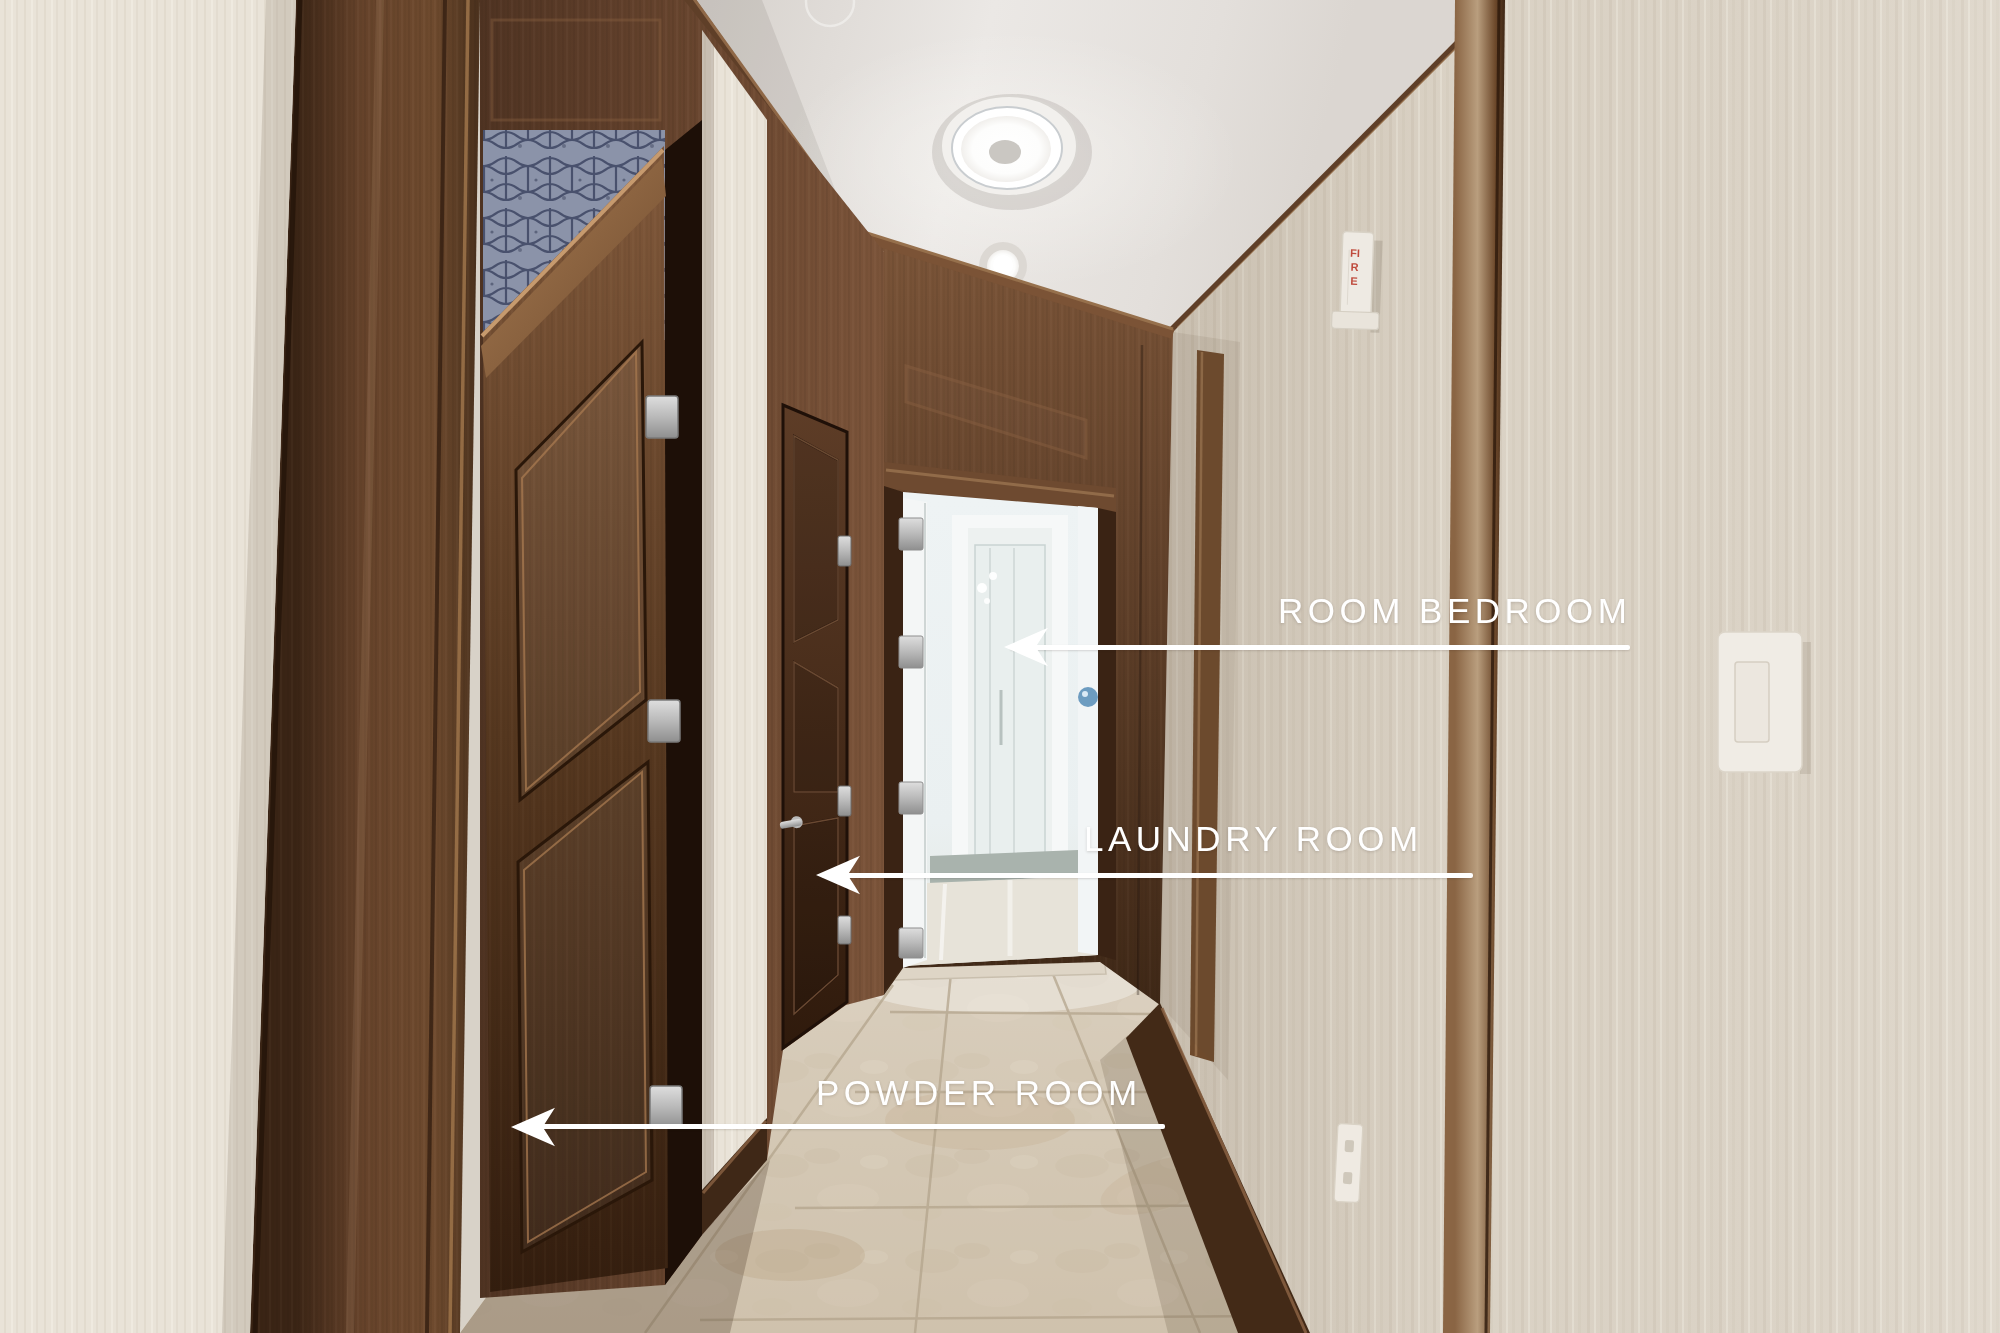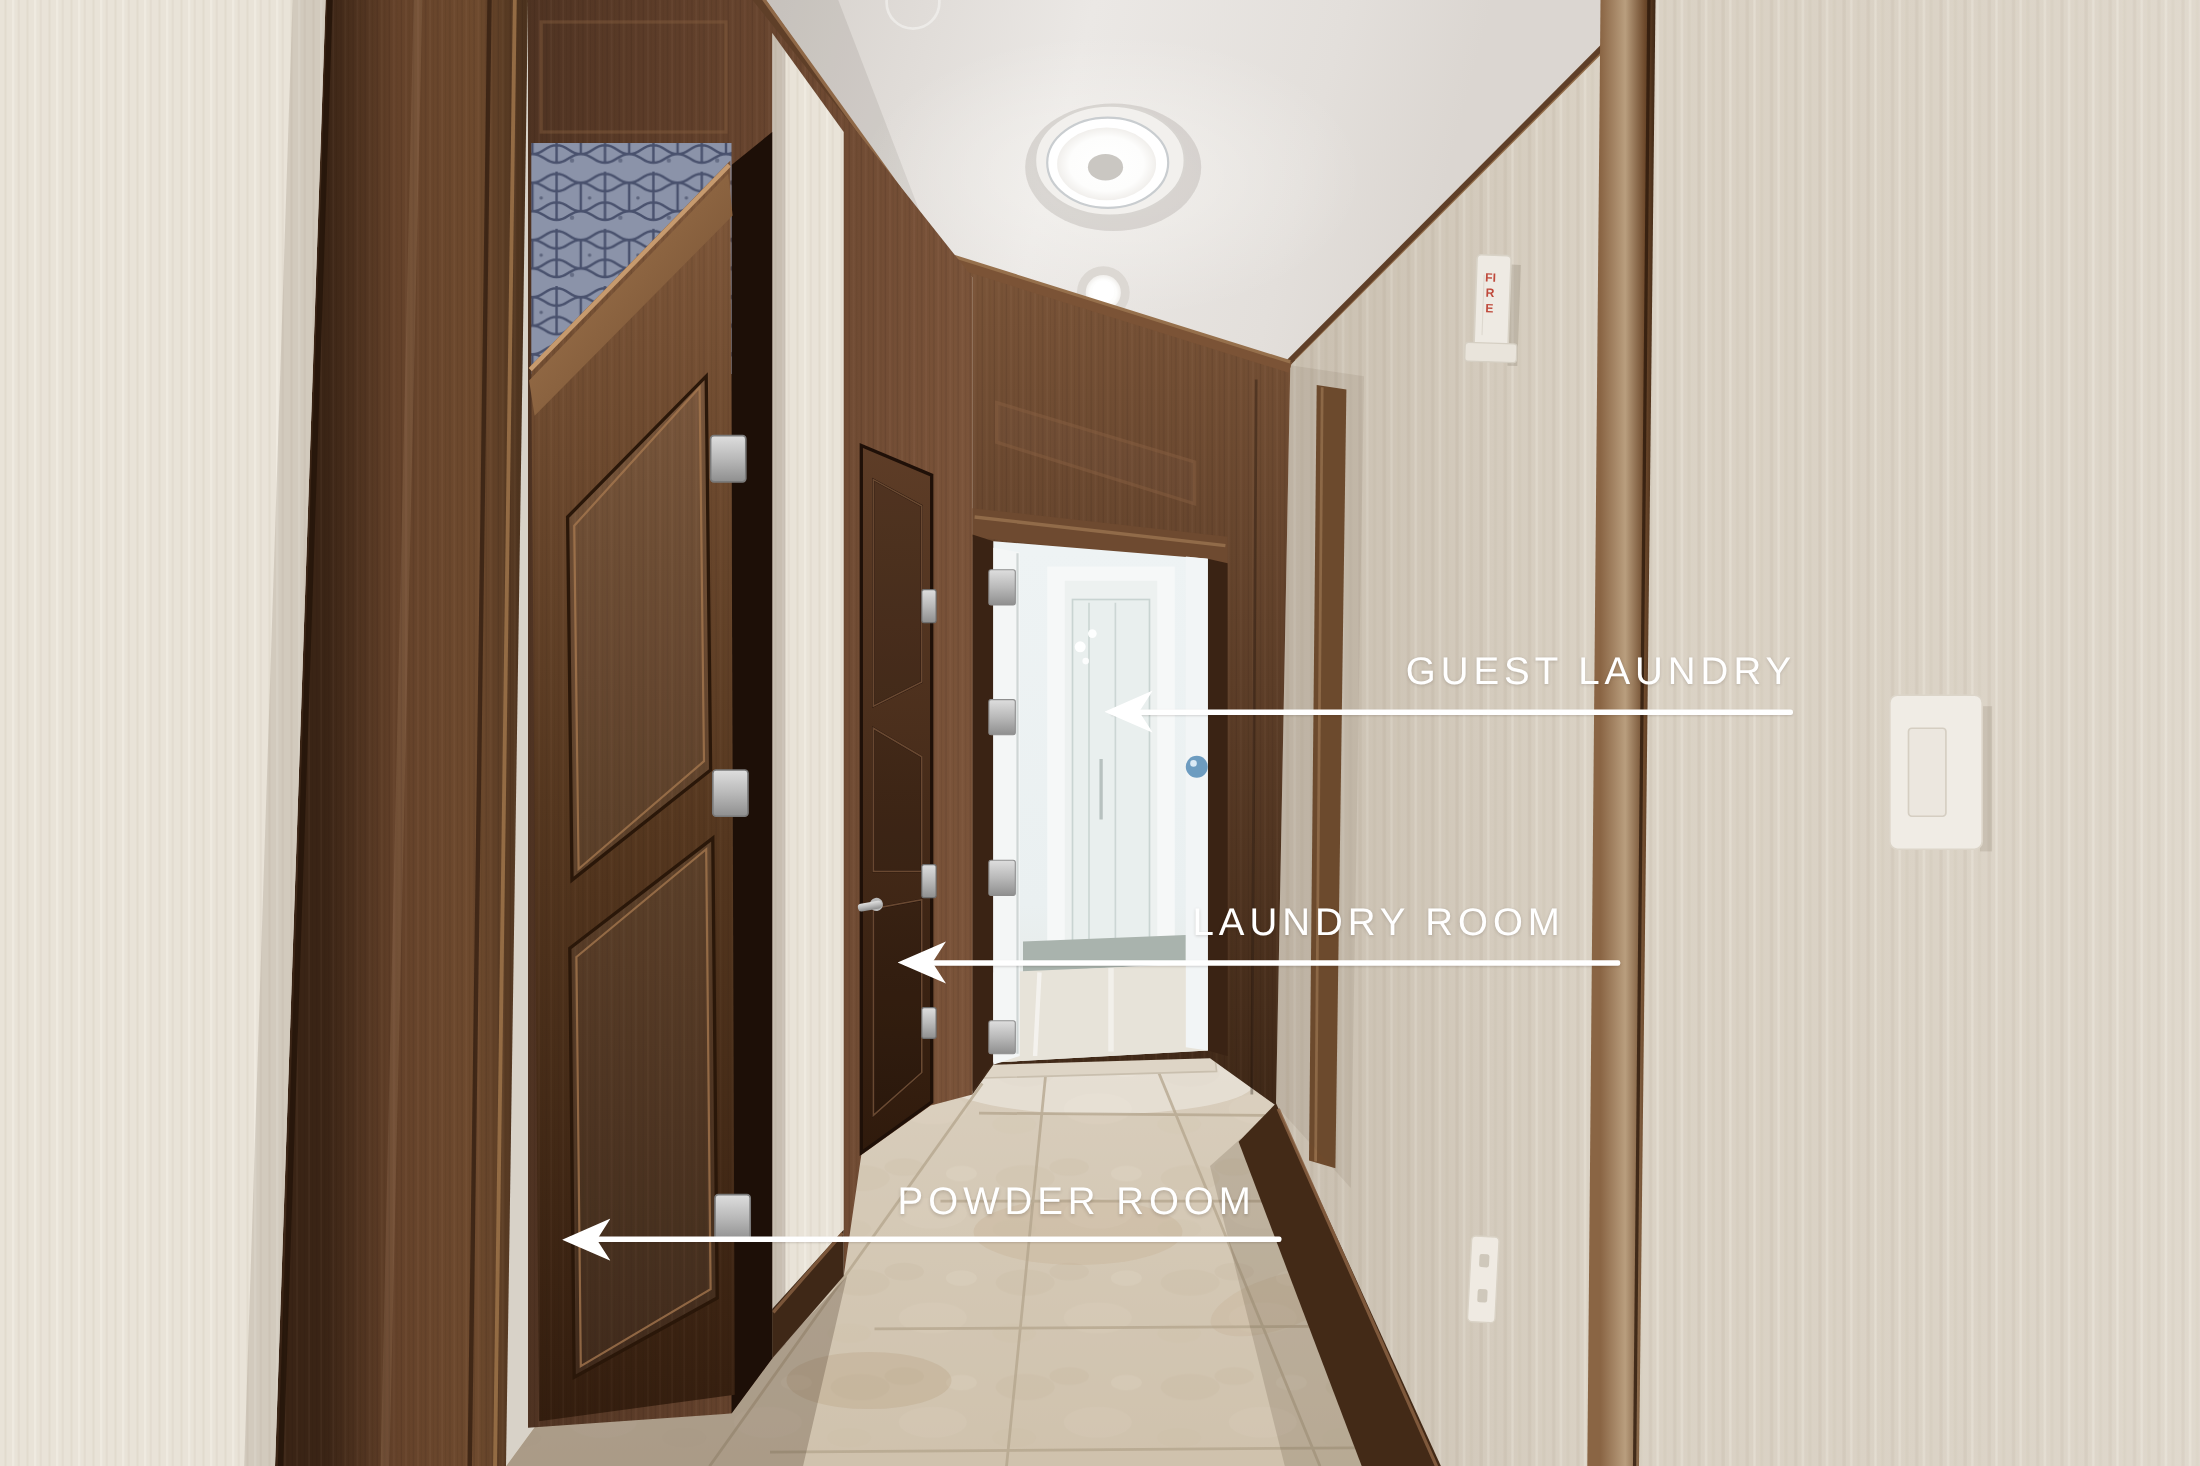--- a/index.html
+++ b/index.html
@@ -355,21 +355,21 @@
       <line x1="380" y1="0" x2="350" y2="1333" stroke="rgba(255,220,180,0.10)" stroke-width="8"></line>
     </g>
 
     <g>
       <polygon points="0,0 296,0 250,1333 0,1333" fill="url(#wpLight)"></polygon>
       <polygon points="266,0 296,0 250,1333 222,1333" fill="rgba(80,60,40,0.15)"></polygon>
     </g>
   </g>
 </svg>
 
-<span class="label-text" id="label-guest-text">GUEST LAUNDRY</span>
+<span class="label-text" id="label-guest-text">ROOM BEDROOM</span>
 <div class="arrow-line" id="arrow-line-guest"></div>
 <div class="arrow-head" id="arrow-head-guest"></div>
 
 <span class="label-text" id="label-laundry-text">LAUNDRY ROOM</span>
 <div class="arrow-line" id="arrow-line-laundry"></div>
 <div class="arrow-head" id="arrow-head-laundry"></div>
 
 <span class="label-text" id="label-powder-text">POWDER ROOM</span>
 <div class="arrow-line" id="arrow-line-powder"></div>
 <div class="arrow-head" id="arrow-head-powder"></div>

